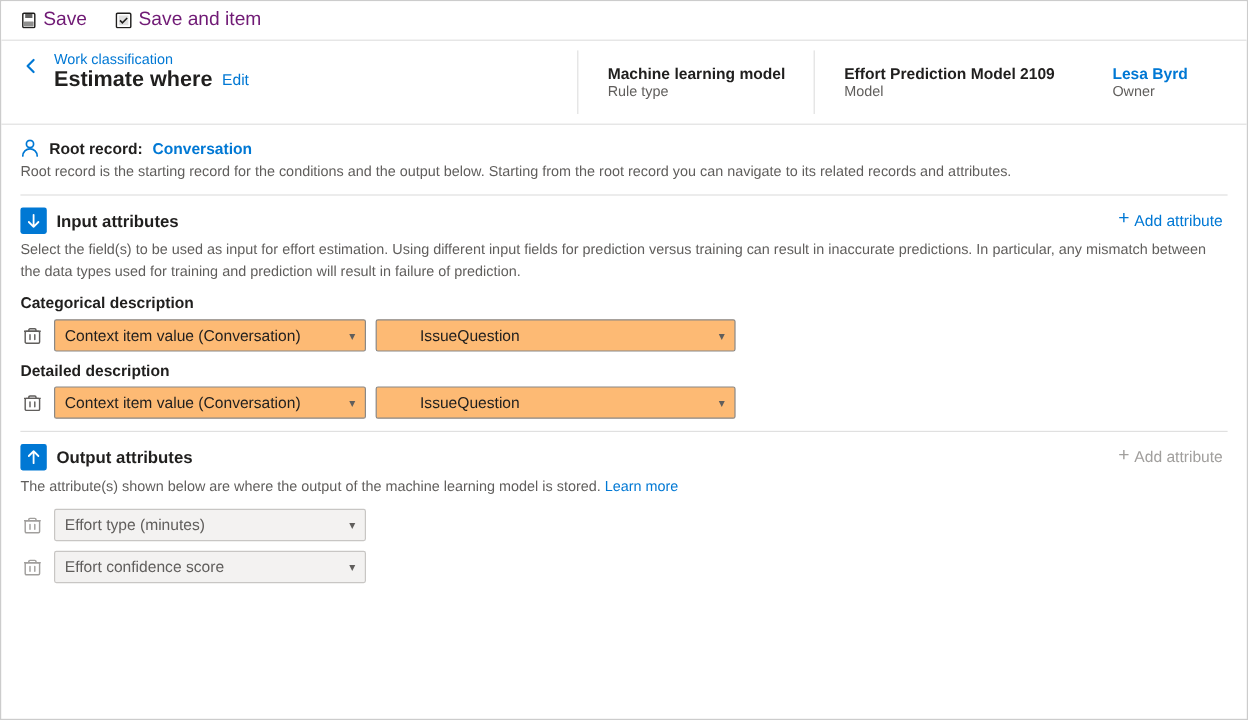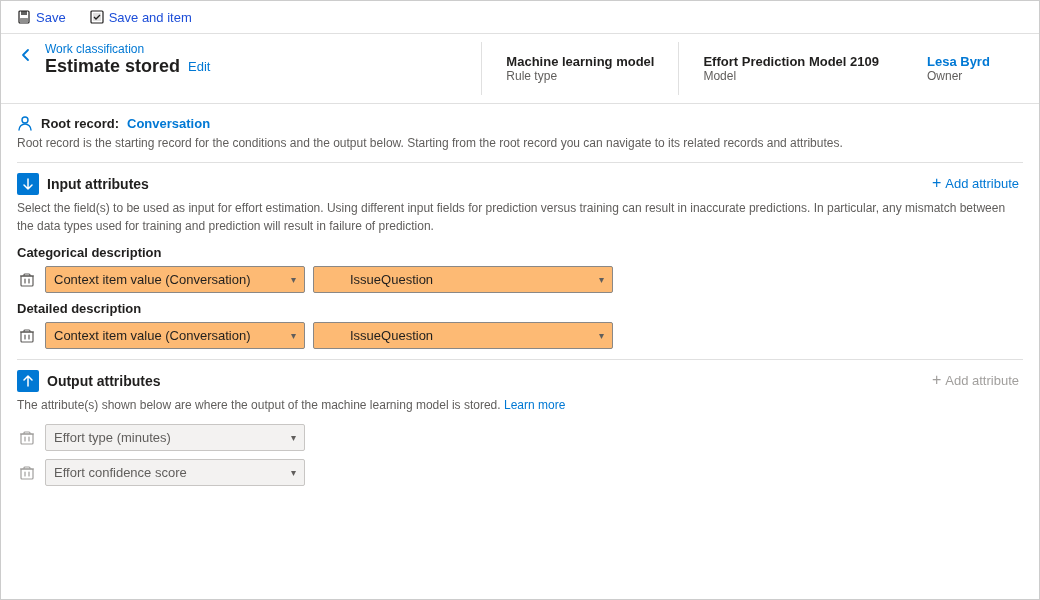--- a/index.html
+++ b/index.html
@@ -21,22 +21,22 @@
       height: 33px;
       border-bottom: 1px solid #e0e0e0;
       padding: 0 12px;
       gap: 16px;
       background: #fff;
     }
     .toolbar-btn {
       display: flex;
       align-items: center;
       gap: 5px;
-      font-size: 13px;
-      color: #1d4ed8;
+      font-size: 16px;
+      color: #701a75;
       cursor: pointer;
       background: none;
       border: none;
       padding: 2px 4px;
     }
     .toolbar-icon {
       width: 14px;
       height: 14px;
       display: inline-flex;
       align-items: center;
@@ -290,21 +290,21 @@
 
 <div class="header-band">
   <div class="header-back">
     <svg width="18" height="18" viewBox="0 0 18 18" fill="none">
       <path d="M11 4L6 9l5 5" stroke="#0078d4" stroke-width="1.8" stroke-linecap="round" stroke-linejoin="round"></path>
     </svg>
   </div>
   <div class="header-title-block">
     <div class="header-breadcrumb">Work classification</div>
     <div style="display:flex;align-items:center;">
-      <span class="header-title">Estimate stored</span>
+      <span class="header-title">Estimate where</span>
       <span class="header-edit-link">Edit</span>
     </div>
   </div>
   <div class="header-meta-block">
     <span class="header-meta-label">Machine learning model</span>
     <span class="header-meta-sub">Rule type</span>
   </div>
   <div class="header-meta-block">
     <span class="header-meta-label">Effort Prediction Model 2109</span>
     <span class="header-meta-sub">Model</span>

